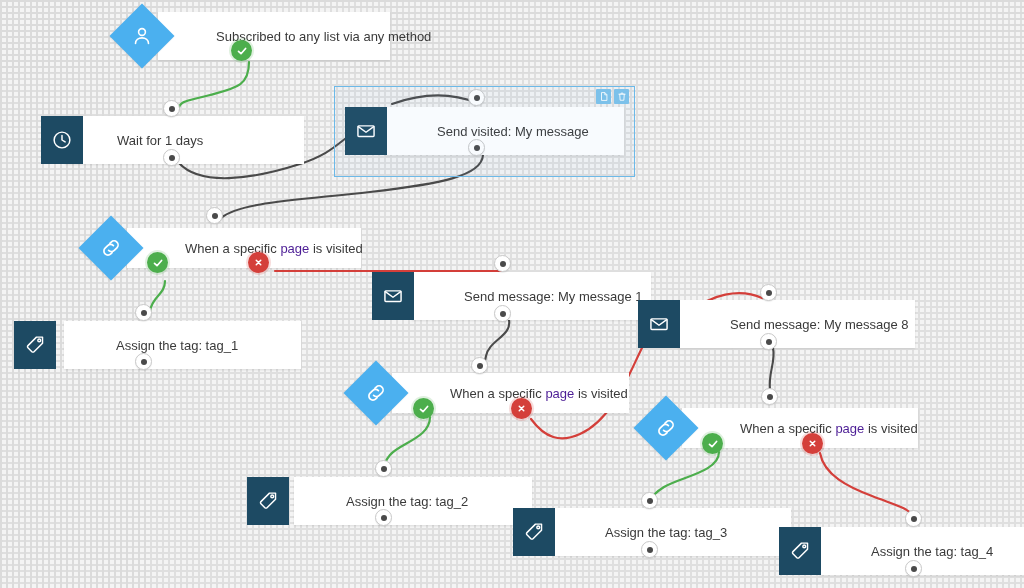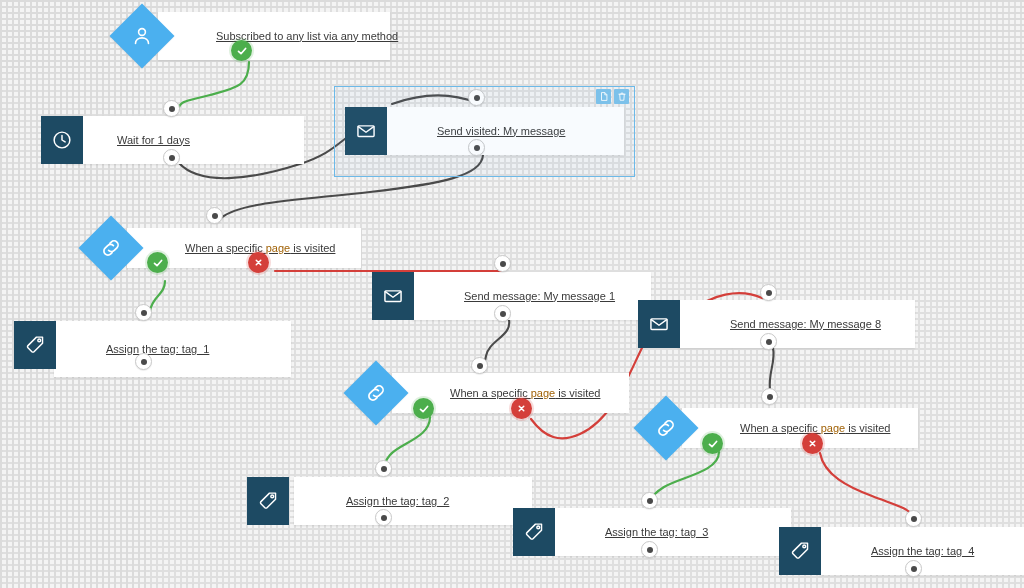--- a/index.html
+++ b/index.html
@@ -36,25 +36,24 @@
 
   .node{position:absolute;}
   .card{
     position:absolute;left:0;top:0;
     background:#ffffff;
     box-shadow:0 1px 2px rgba(0,0,0,.10);
     display:flex;align-items:center;
     box-sizing:border-box;
   }
   .card-text{
-    font-size:11px;color:#3a3a3a;white-space:nowrap;
+    font-size:13px;color:#3a3a3a;white-space:nowrap;
     line-height:1;
-    text-decoration:underline;
-  }
-  .card-text .lnk{color:#a16207;}
+  }
+  .card-text .lnk{color:#4c1d95;}
   .icon-box{
     position:absolute;left:0;top:0;
     background:#1d4a63;
     display:flex;align-items:center;justify-content:center;
   }
   .icon-box svg{display:block;}
   .diamond{
     position:absolute;
     background:#4bb0ef;
     transform:rotate(45deg);
@@ -226,21 +225,21 @@
         <path d="M5 12.6 10 17.4 19.2 7"></path>
           </svg>
         </div>
         <div class="badge no" style="left: 248px; top: 252px;">
           <svg width="9" height="9" viewBox="0 0 24 24" fill="none" stroke="#ffffff" stroke-width="4" stroke-linecap="round">
         <path d="M6 6 18 18M18 6 6 18"></path>
           </svg>
         </div>
       </div>
       <div class="node" style="left: 0px; top: 0px;">
-        <div class="card" style="left: 54px; top: 321px; width: 237px; height: 56px; padding-left: 52px; text-align: right;">
+        <div class="card" style="left: 64px; top: 321px; width: 237px; height: 48px; padding-left: 52px; text-align: right;">
           <div class="card-text">Assign the tag: tag_1</div>
         </div>
         <div class="icon-box" style="left: 14px; top: 321px; width: 42px; height: 48px; background: rgb(29, 74, 99);">
           <span>
             <svg width="22" height="22" viewBox="0 0 24 24" fill="none" stroke="#ffffff" stroke-width="1.6" stroke-linecap="round" stroke-linejoin="round">
         <path d="M13.6 3.4H20.2V10l-9.3 9.3a1.6 1.6 0 0 1-2.3 0l-4.3-4.3a1.6 1.6 0 0 1 0-2.3z"></path>
         <circle cx="16.6" cy="7" r="1.5"></circle>
             </svg>
           </span>
         </div>

